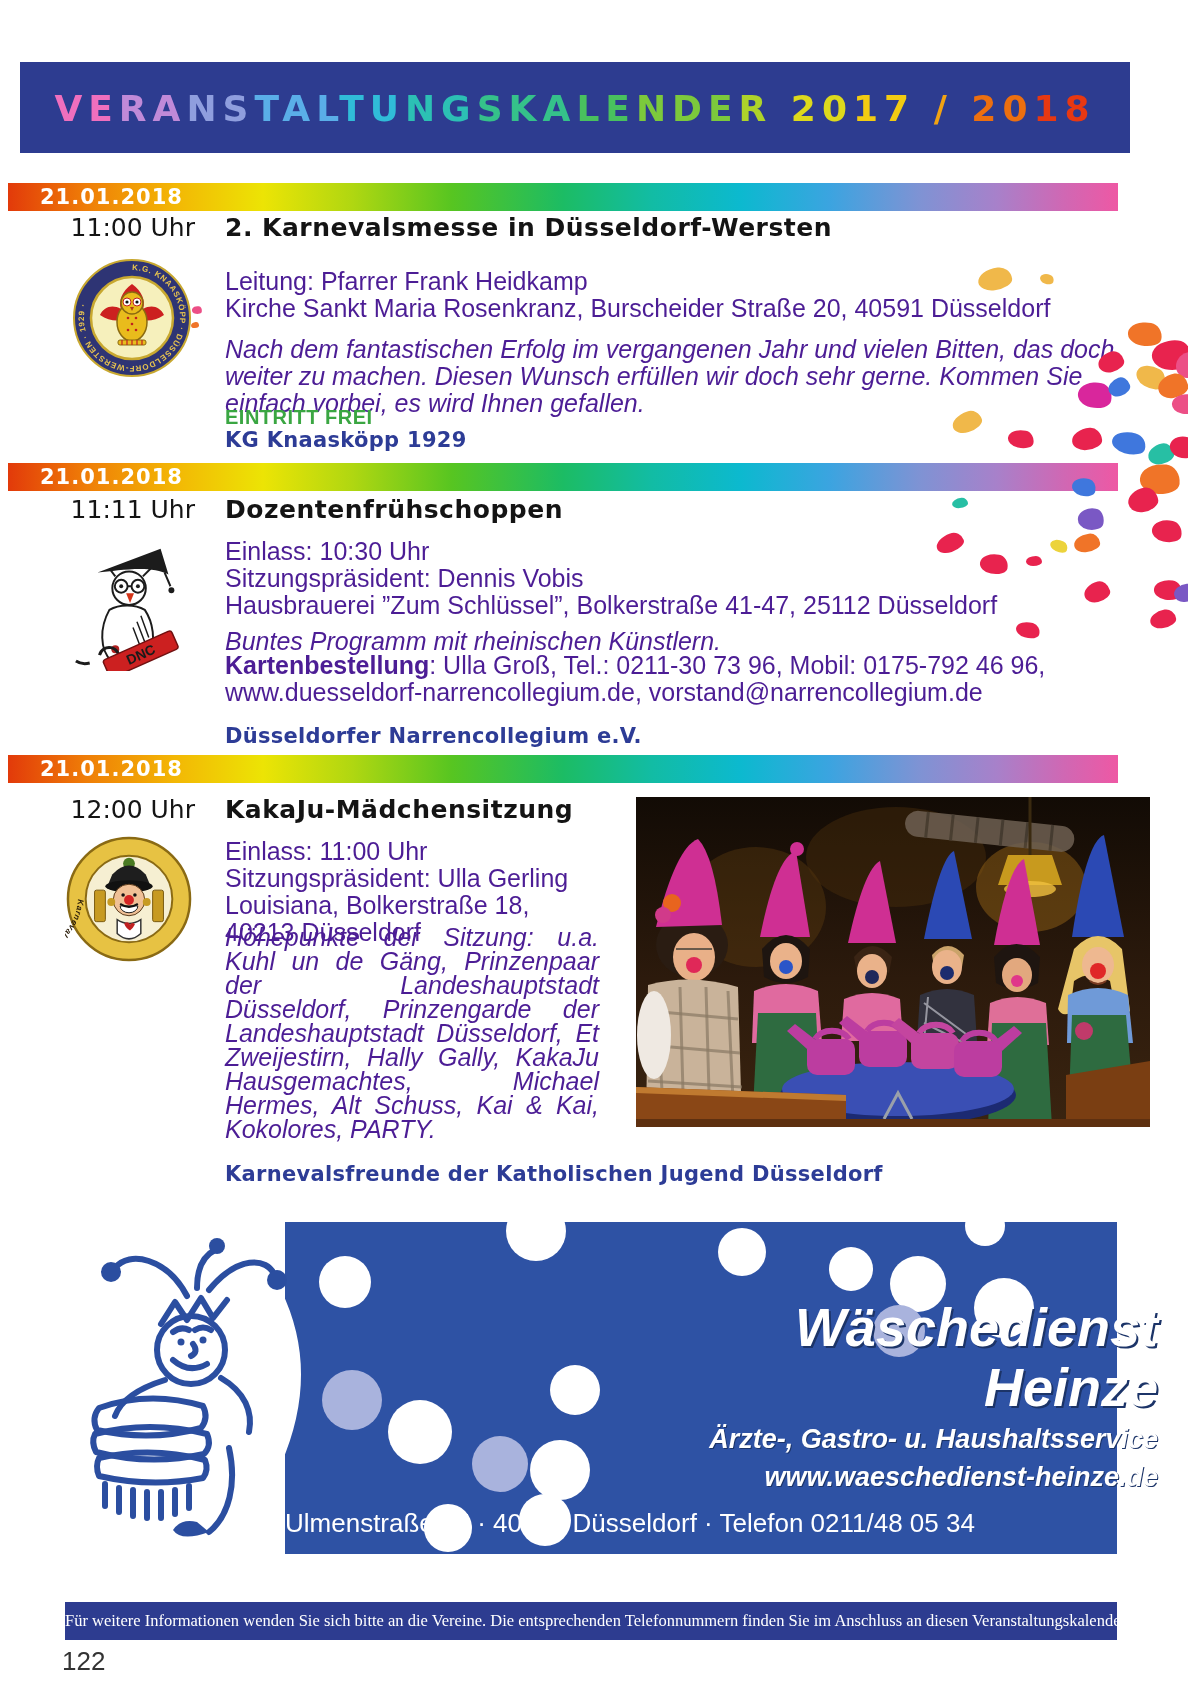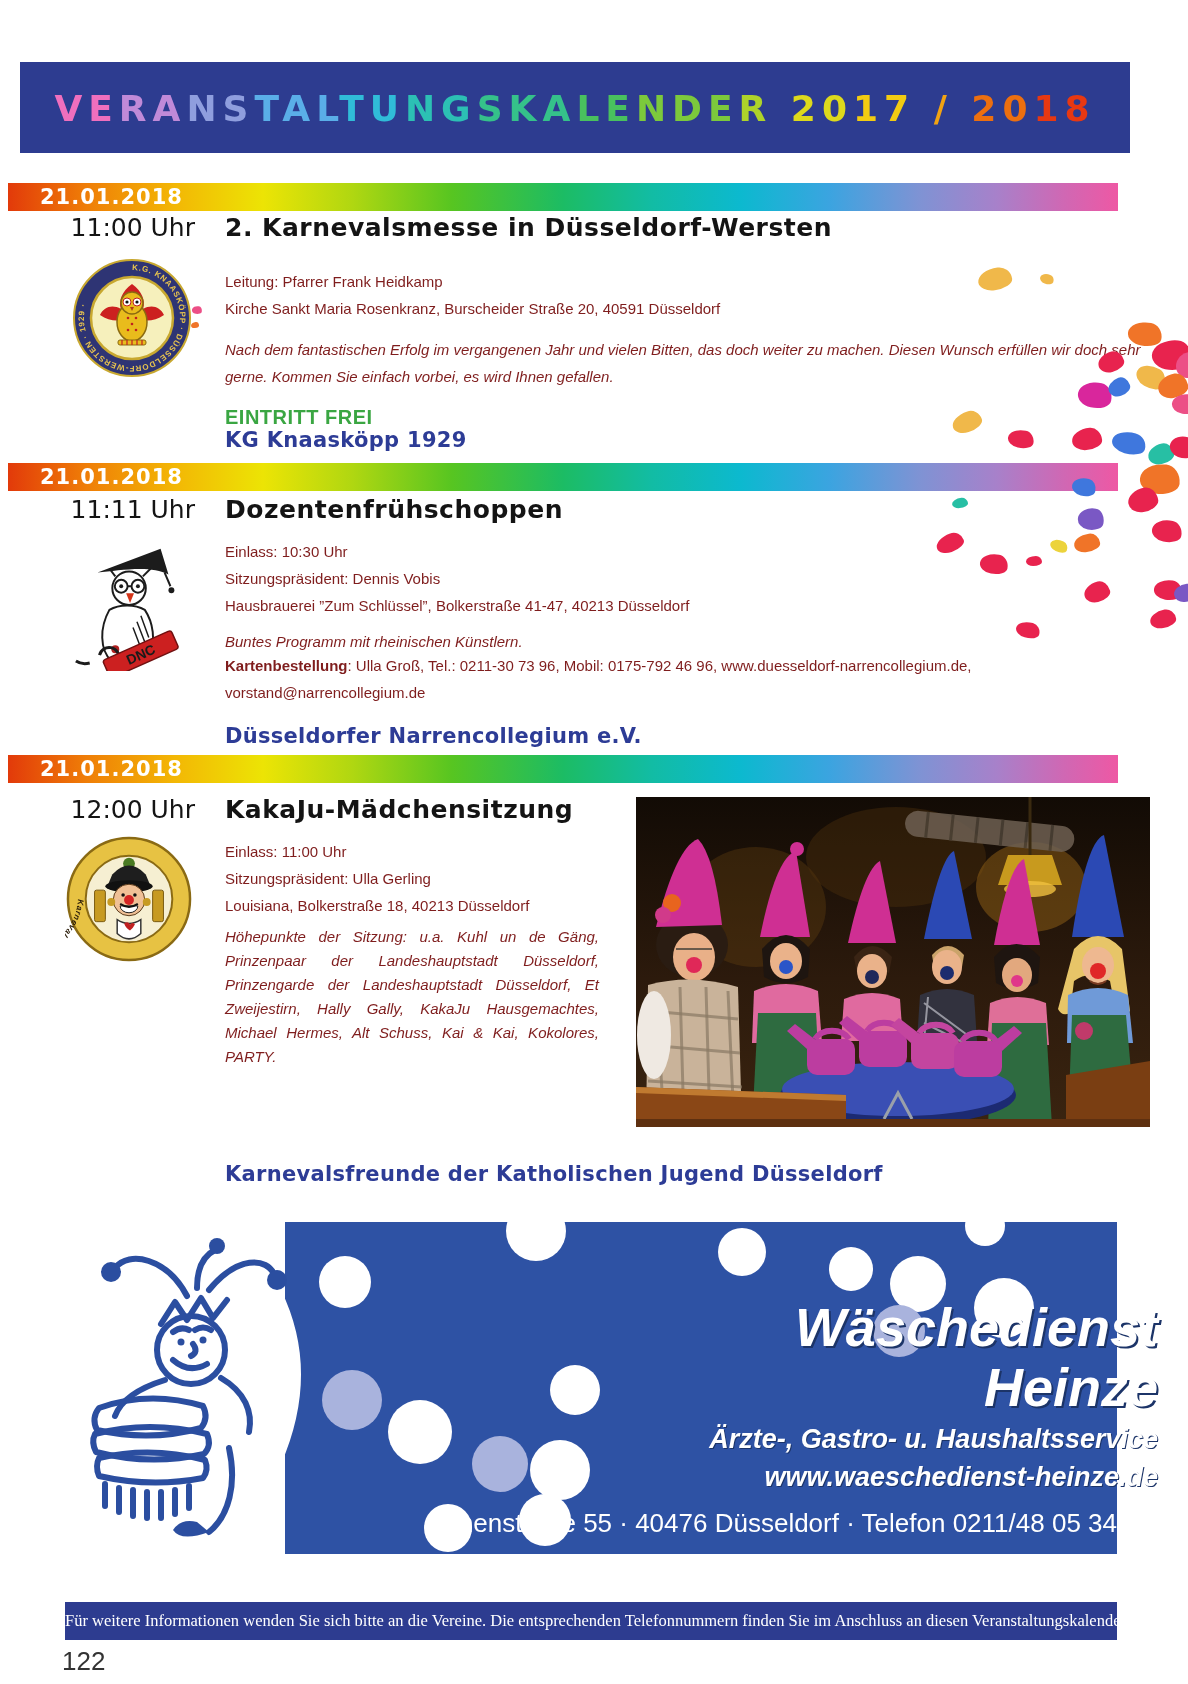--- a/index.html
+++ b/index.html
@@ -10,21 +10,21 @@
   .hdr-title{position:absolute;left:0;top:0;width:100%;height:91px;line-height:94px;text-align:center;
         font-family:"DejaVu Sans",sans-serif;font-weight:bold;font-size:36px;letter-spacing:6px;white-space:nowrap;}
   
   .dbar{position:absolute;left:8px;width:1110px;height:28px;box-sizing:border-box;padding-left:32px;
         color:#fff;font:bold 21px/28px "DejaVu Sans",sans-serif;letter-spacing:1px;
         background:linear-gradient(90deg,#e23a0a 0%,#ef7d07 7%,#f3b705 15%,#ece405 23%,#b0d711 31%,#57c521 40%,#1cbc64 50%,#12bca4 58%,#0cb9cf 66%,#3ba4e0 74%,#7e93d4 82%,#a781ca 89%,#cf68b4 95%,#ee58a4 100%);}
   .e-time{position:absolute;left:50px;width:145px;text-align:right;
         font-family:"DejaVu Sans",sans-serif;font-weight:normal;font-size:25px;color:#141414;white-space:nowrap;}
   .e-title{position:absolute;left:225px;font-family:"DejaVu Sans",sans-serif;font-weight:bold;font-size:25px;
         letter-spacing:.5px;color:#141414;white-space:nowrap;}
-  .txt{position:absolute;left:225px;font-size:15px;line-height:27px;color:#7f1d1d;}
+  .txt{position:absolute;left:225px;font-size:25px;line-height:27px;color:#4c1d95;}
   .desc{font-style:italic;}
   .just{text-align:justify;}
   .free{position:absolute;left:225px;font-weight:bold;font-size:20px;color:#3aa642;letter-spacing:.5px;}
   .org{position:absolute;left:225px;font-family:"DejaVu Sans",sans-serif;font-weight:bold;font-size:21px;
         color:#2d3c96;letter-spacing:.3px;white-space:nowrap;}
   .logo{position:absolute;}
   
   .confetti i{position:absolute;display:block;}
   .c-red{background:#e8234e}.c-pink{background:#ec4f86}.c-mag{background:#d9269c}.c-org{background:#f07428}
   .c-gold{background:#f0b84a}.c-yel{background:#ecd33c}.c-blue{background:#3f77dd}.c-teal{background:#27bfa4}
@@ -32,21 +32,21 @@
   
   .photo{position:absolute;left:636px;top:797px;width:514px;height:330px;}
   
   .ad-blue{position:absolute;left:285px;top:1222px;width:832px;height:332px;background:#2e52a4;overflow:hidden;}
   .ad-blue i{position:absolute;border-radius:50%;display:block;}
   .adc-w{background:#ffffff}.adc-l{background:#a9b3dd}
   .ad-name{position:absolute;right:30px;text-align:right;color:#fff;font-weight:bold;font-style:italic;
         font-size:54px;font-family:"Liberation Sans",sans-serif;white-space:nowrap;text-shadow:2px 2px 0 #1c3468;}
   .ad-sub{position:absolute;right:30px;text-align:right;color:#fff;font-weight:bold;font-style:italic;
         font-size:27px;white-space:nowrap;text-shadow:1px 1px 0 #1c3468;}
-  .ad-addr{position:absolute;left:285px;width:832px;text-align:right;color:#fff;font-size:26px;white-space:nowrap;}
+  .ad-addr{position:absolute;left:285px;width:832px;text-align:left;color:#fff;font-size:26px;white-space:nowrap;}
   .jester{position:absolute;left:68px;top:1232px;width:252px;height:325px;}
   
   .fbar{position:absolute;left:65px;top:1602px;width:1052px;height:38px;background:#2d3c90;
         color:#fff;text-align:center;font-family:Liberation Serif, serif;font-size:16.5px;line-height:38px;white-space:nowrap;}
   .pagenum{position:absolute;left:62px;top:1646px;font-size:26px;color:#333;}
 </style>
 </head>
 <body>
 
 <div class="page">
@@ -119,21 +119,21 @@
     <path d="M30,124 a10,10 0 1 1 8,12 M20,132 q-8,2 -14,-2" stroke="#1c1c1c" stroke-width="3" fill="none"></path>
     <g transform="rotate(-24 70 124)">
       <rect x="34" y="114" width="76" height="20" rx="3" fill="#cc2020" stroke="#701010" stroke-width="1.5"></rect>
       <text x="72" y="129" text-anchor="middle" font-size="14" font-weight="bold" fill="#1a1a1a">DNC</text>
     </g>
   </svg>
 
   <div class="txt" style="top:538px;width:900px">
     <div>Einlass: 10:30 Uhr</div>
     <div>Sitzungspräsident: Dennis Vobis</div>
-    <div>Hausbrauerei ”Zum Schlüssel”, Bolkerstraße 41-47, 40213 Düsseldorf</div>
+    <div>Hausbrauerei ”Zum Schlüssel”, Bolkerstraße 41-47, 25112 Düsseldorf</div>
   </div>
   <div class="txt desc" style="top:628px;width:900px">Buntes Programm mit rheinischen Künstlern.</div>
   <div class="txt" style="top:652px;width:950px">
     <b>Kartenbestellung</b><span>: Ulla Groß, Tel.: 0211-30 73 96, Mobil: 0175-792 46 96, www.duesseldorf-narrencollegium.de, vorstand@narrencollegium.de</span>
   </div>
   <div class="org" style="top:724px">Düsseldorfer Narrencollegium e.V.</div>
 
   <div class="dbar" style="top:755px">21.01.2018</div>
   <div class="e-time" style="top:795px">12:00 Uhr</div>
   <div class="e-title" style="top:795px">KakaJu-Mädchensitzung</div>

